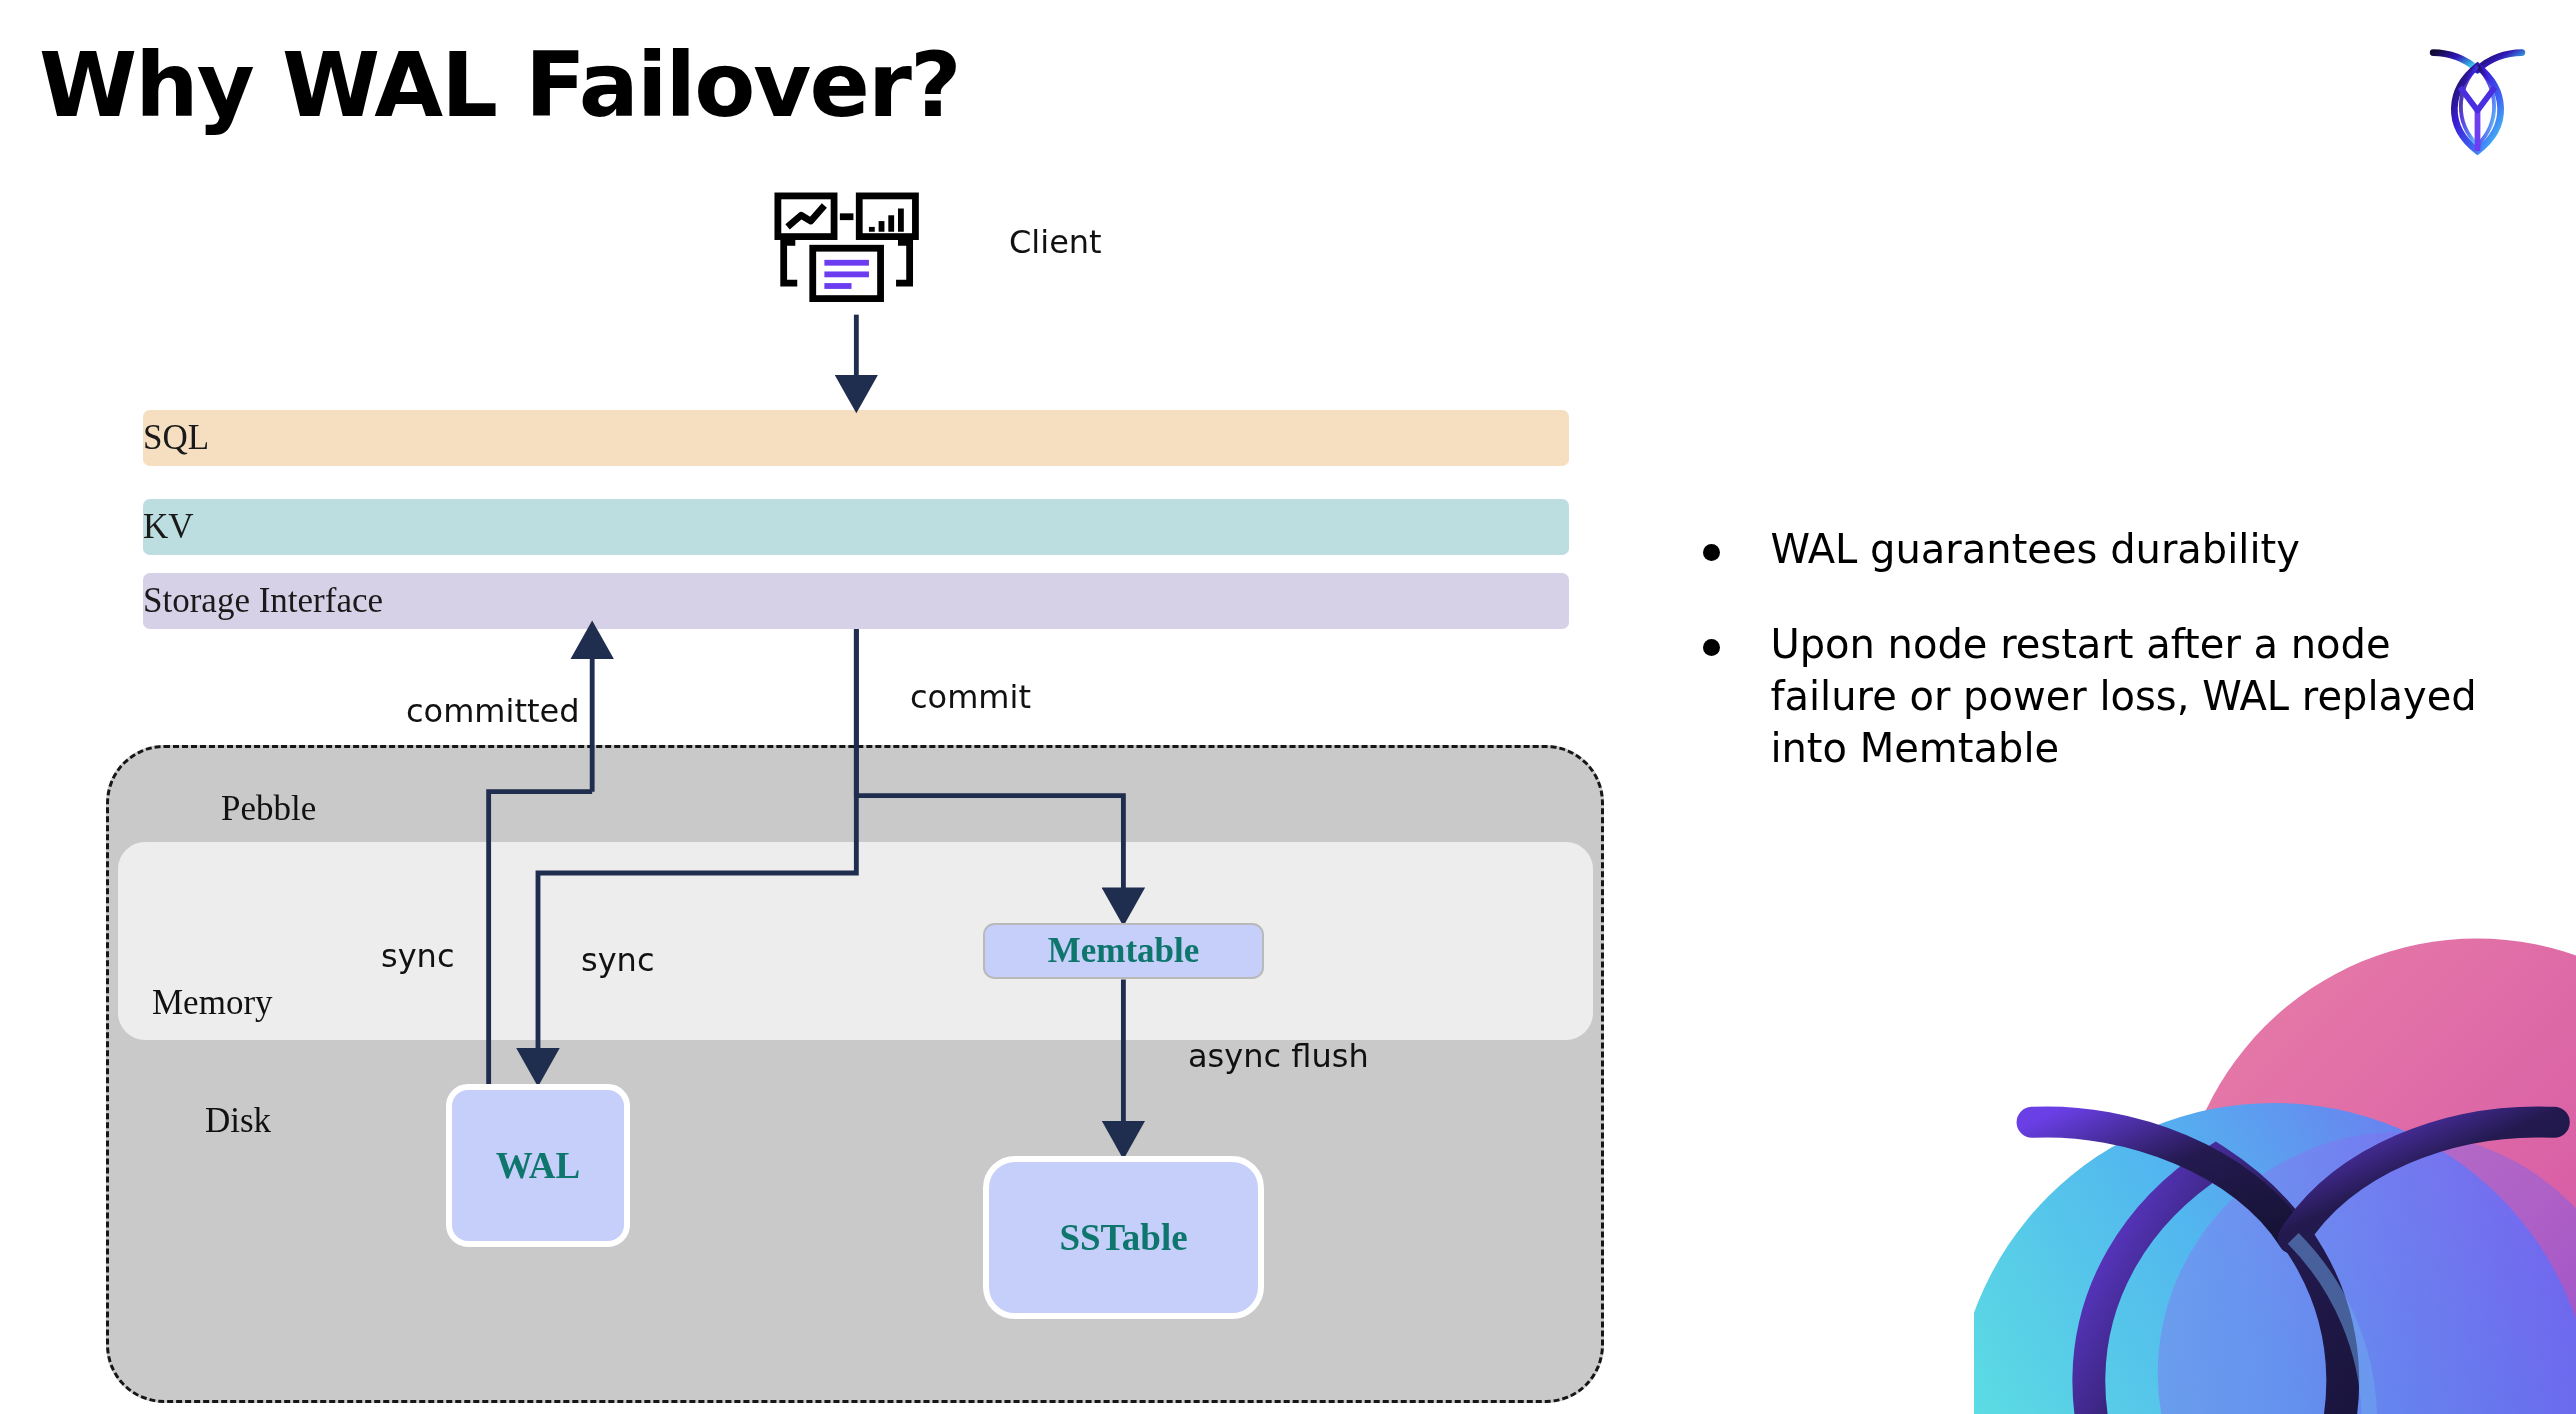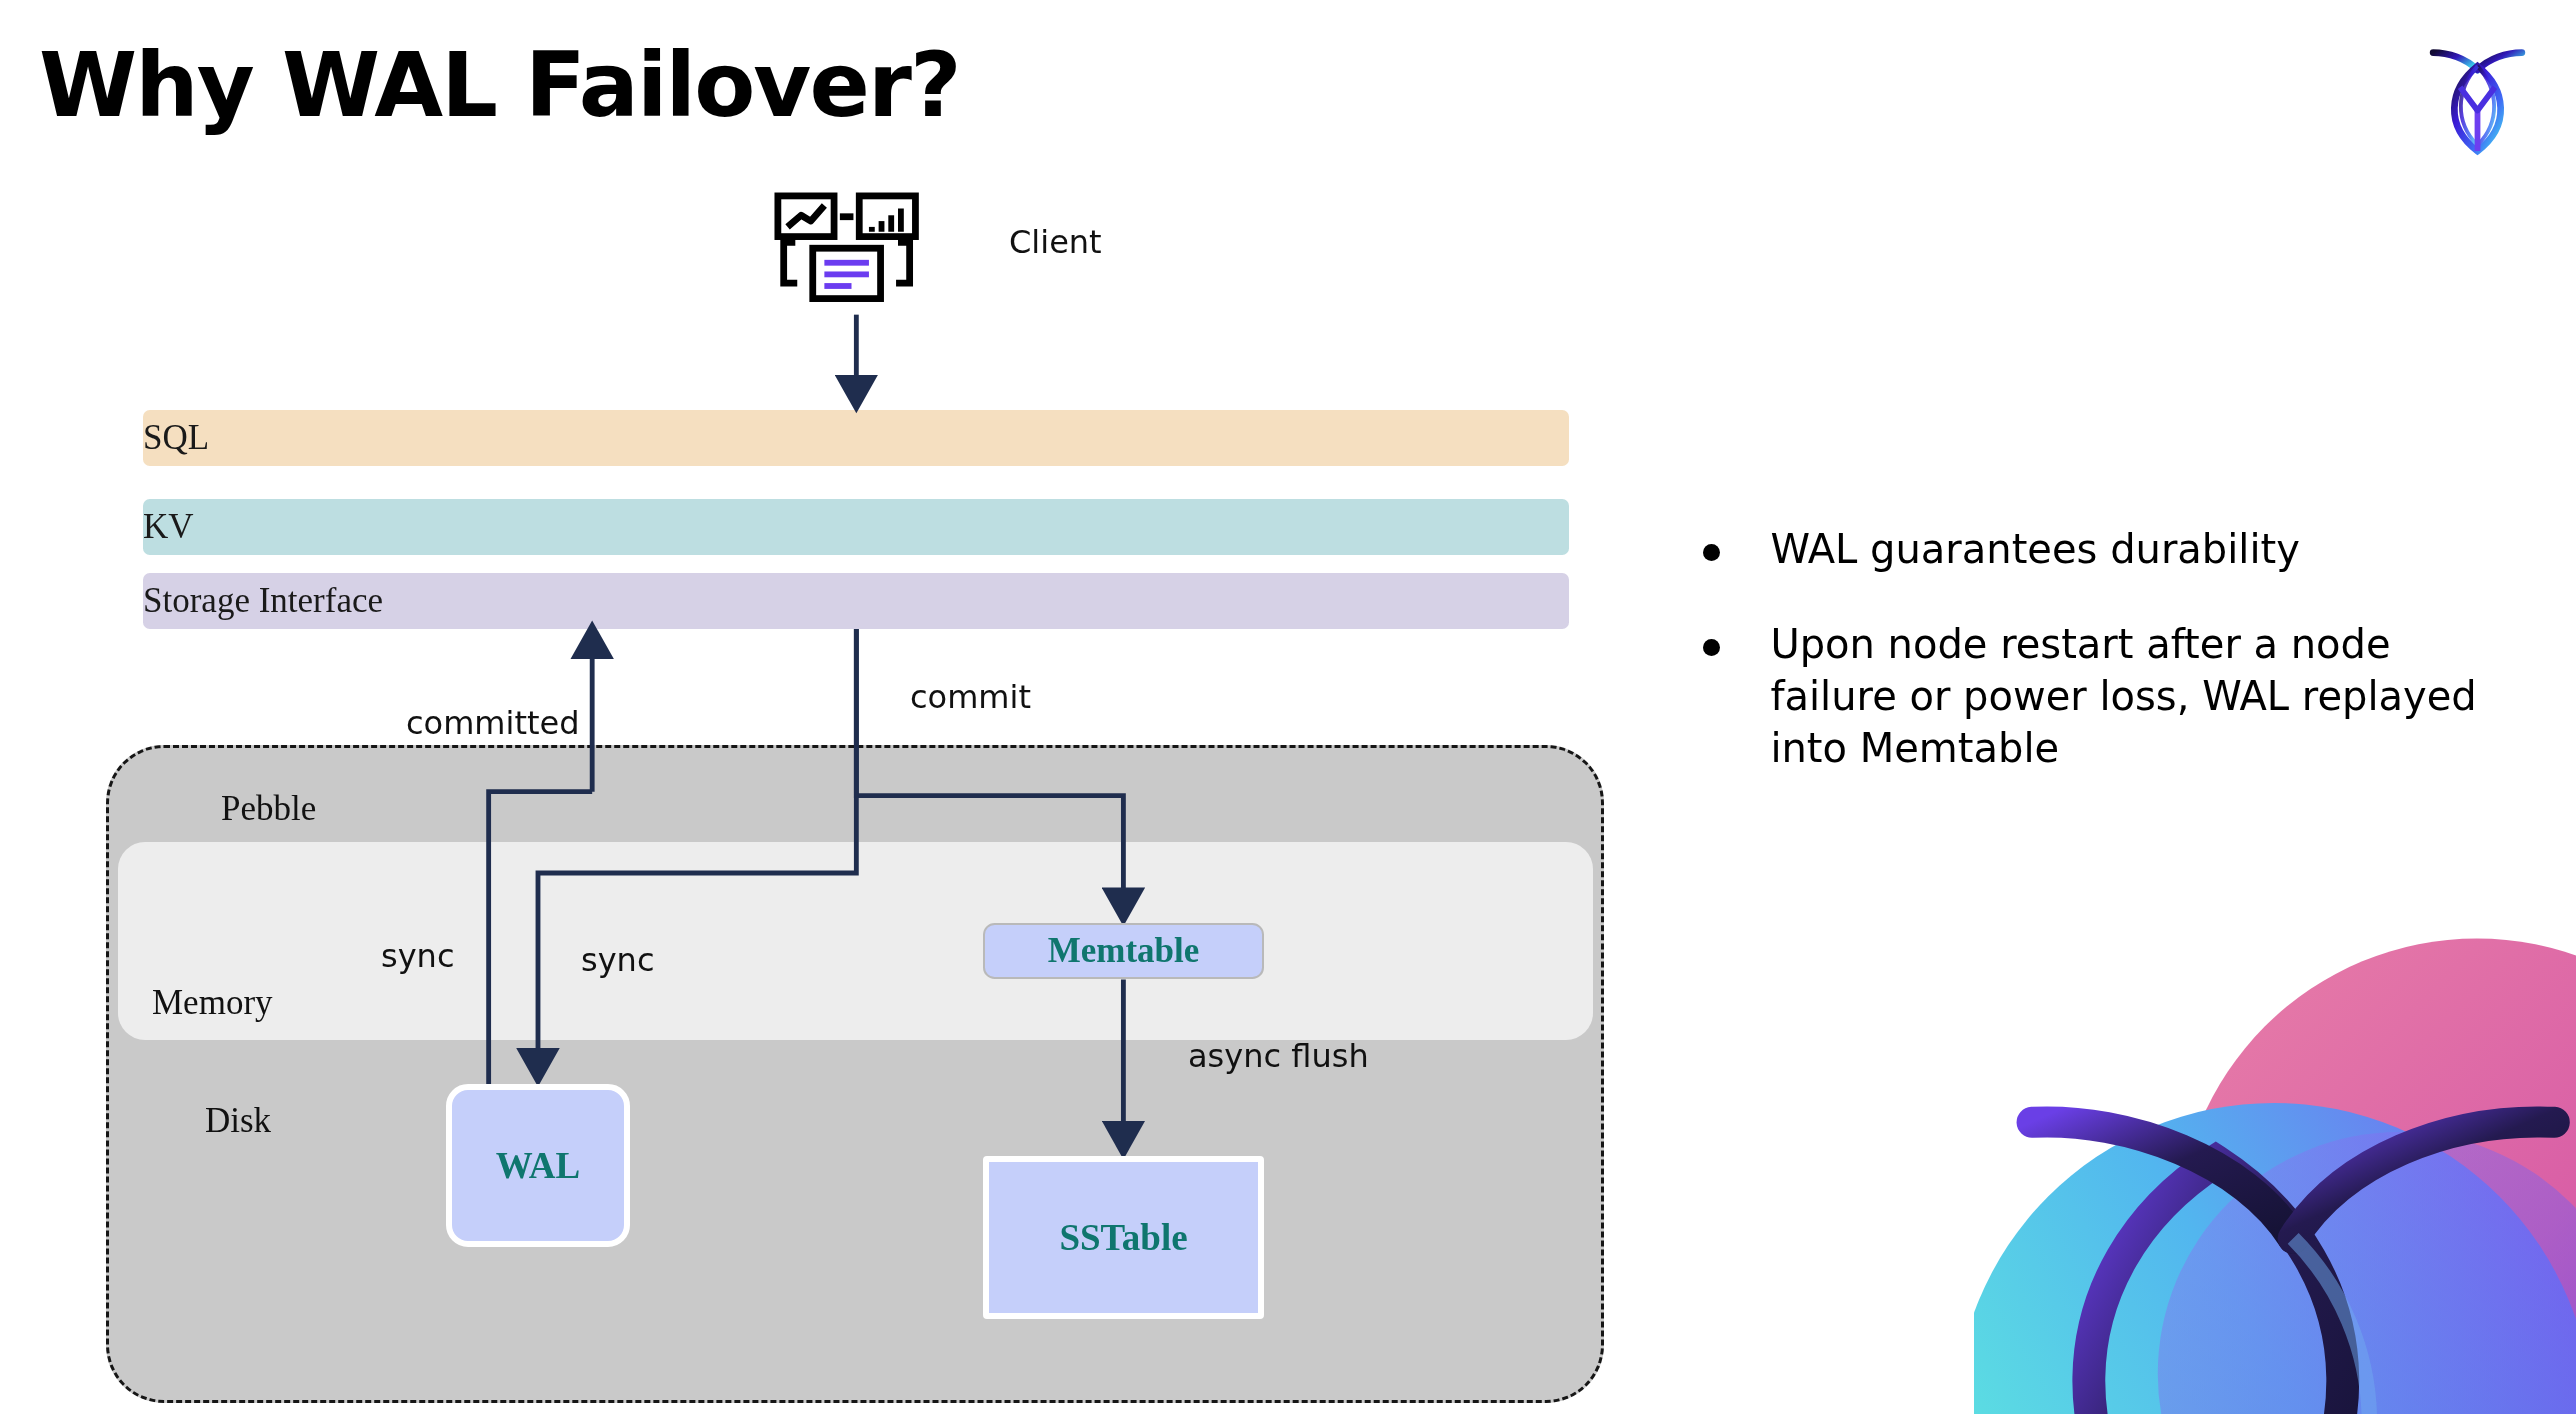--- a/index.html
+++ b/index.html
@@ -75,29 +75,29 @@
   #node-memtable{
     left:983px;top:923px;width:281px;height:56px;
     background:#c5cffa;border:2.9px solid #b9b9b9;border-radius:11.6px;font-size:35px;
   }
   #node-wal{
     left:446px;top:1084px;width:184px;height:163px;
     background:#c5cffa;border:6.8px solid #ffffff;border-radius:22px;font-size:37px;
   }
   #node-sstable{
     left:983px;top:1156px;width:281px;height:163px;
-    background:#c5cffa;border:6.8px solid #ffffff;border-radius:4px;font-size:37px;
+    background:#c5cffa;border:6.8px solid #ffffff;border-radius:32px;font-size:37px;
   }
 
   
   .edge-label{
     position:absolute;font-family:"DejaVu Sans", sans-serif;font-size:32px;color:#111;
     white-space:nowrap;
   }
-  #label-committed{left:406px;top:692px;margin-top:12px;}
+  #label-committed{left:406px;top:692px;}
   #label-commit{left:910px;top:678px;}
   #label-sync-left{left:381px;top:937px;}
   #label-sync-right{left:581px;top:941px;}
   #label-async-flush{left:1188px;top:1037px;}
 
   
   #bullet-list{position:absolute;left:1703px;top:523px;width:794px;}
   .bullet-row{display:flex;align-items:flex-start;margin-bottom:43px;}
   .bullet-dot{
     flex:0 0 auto;width:17.4px;height:17.4px;border-radius:50%;

